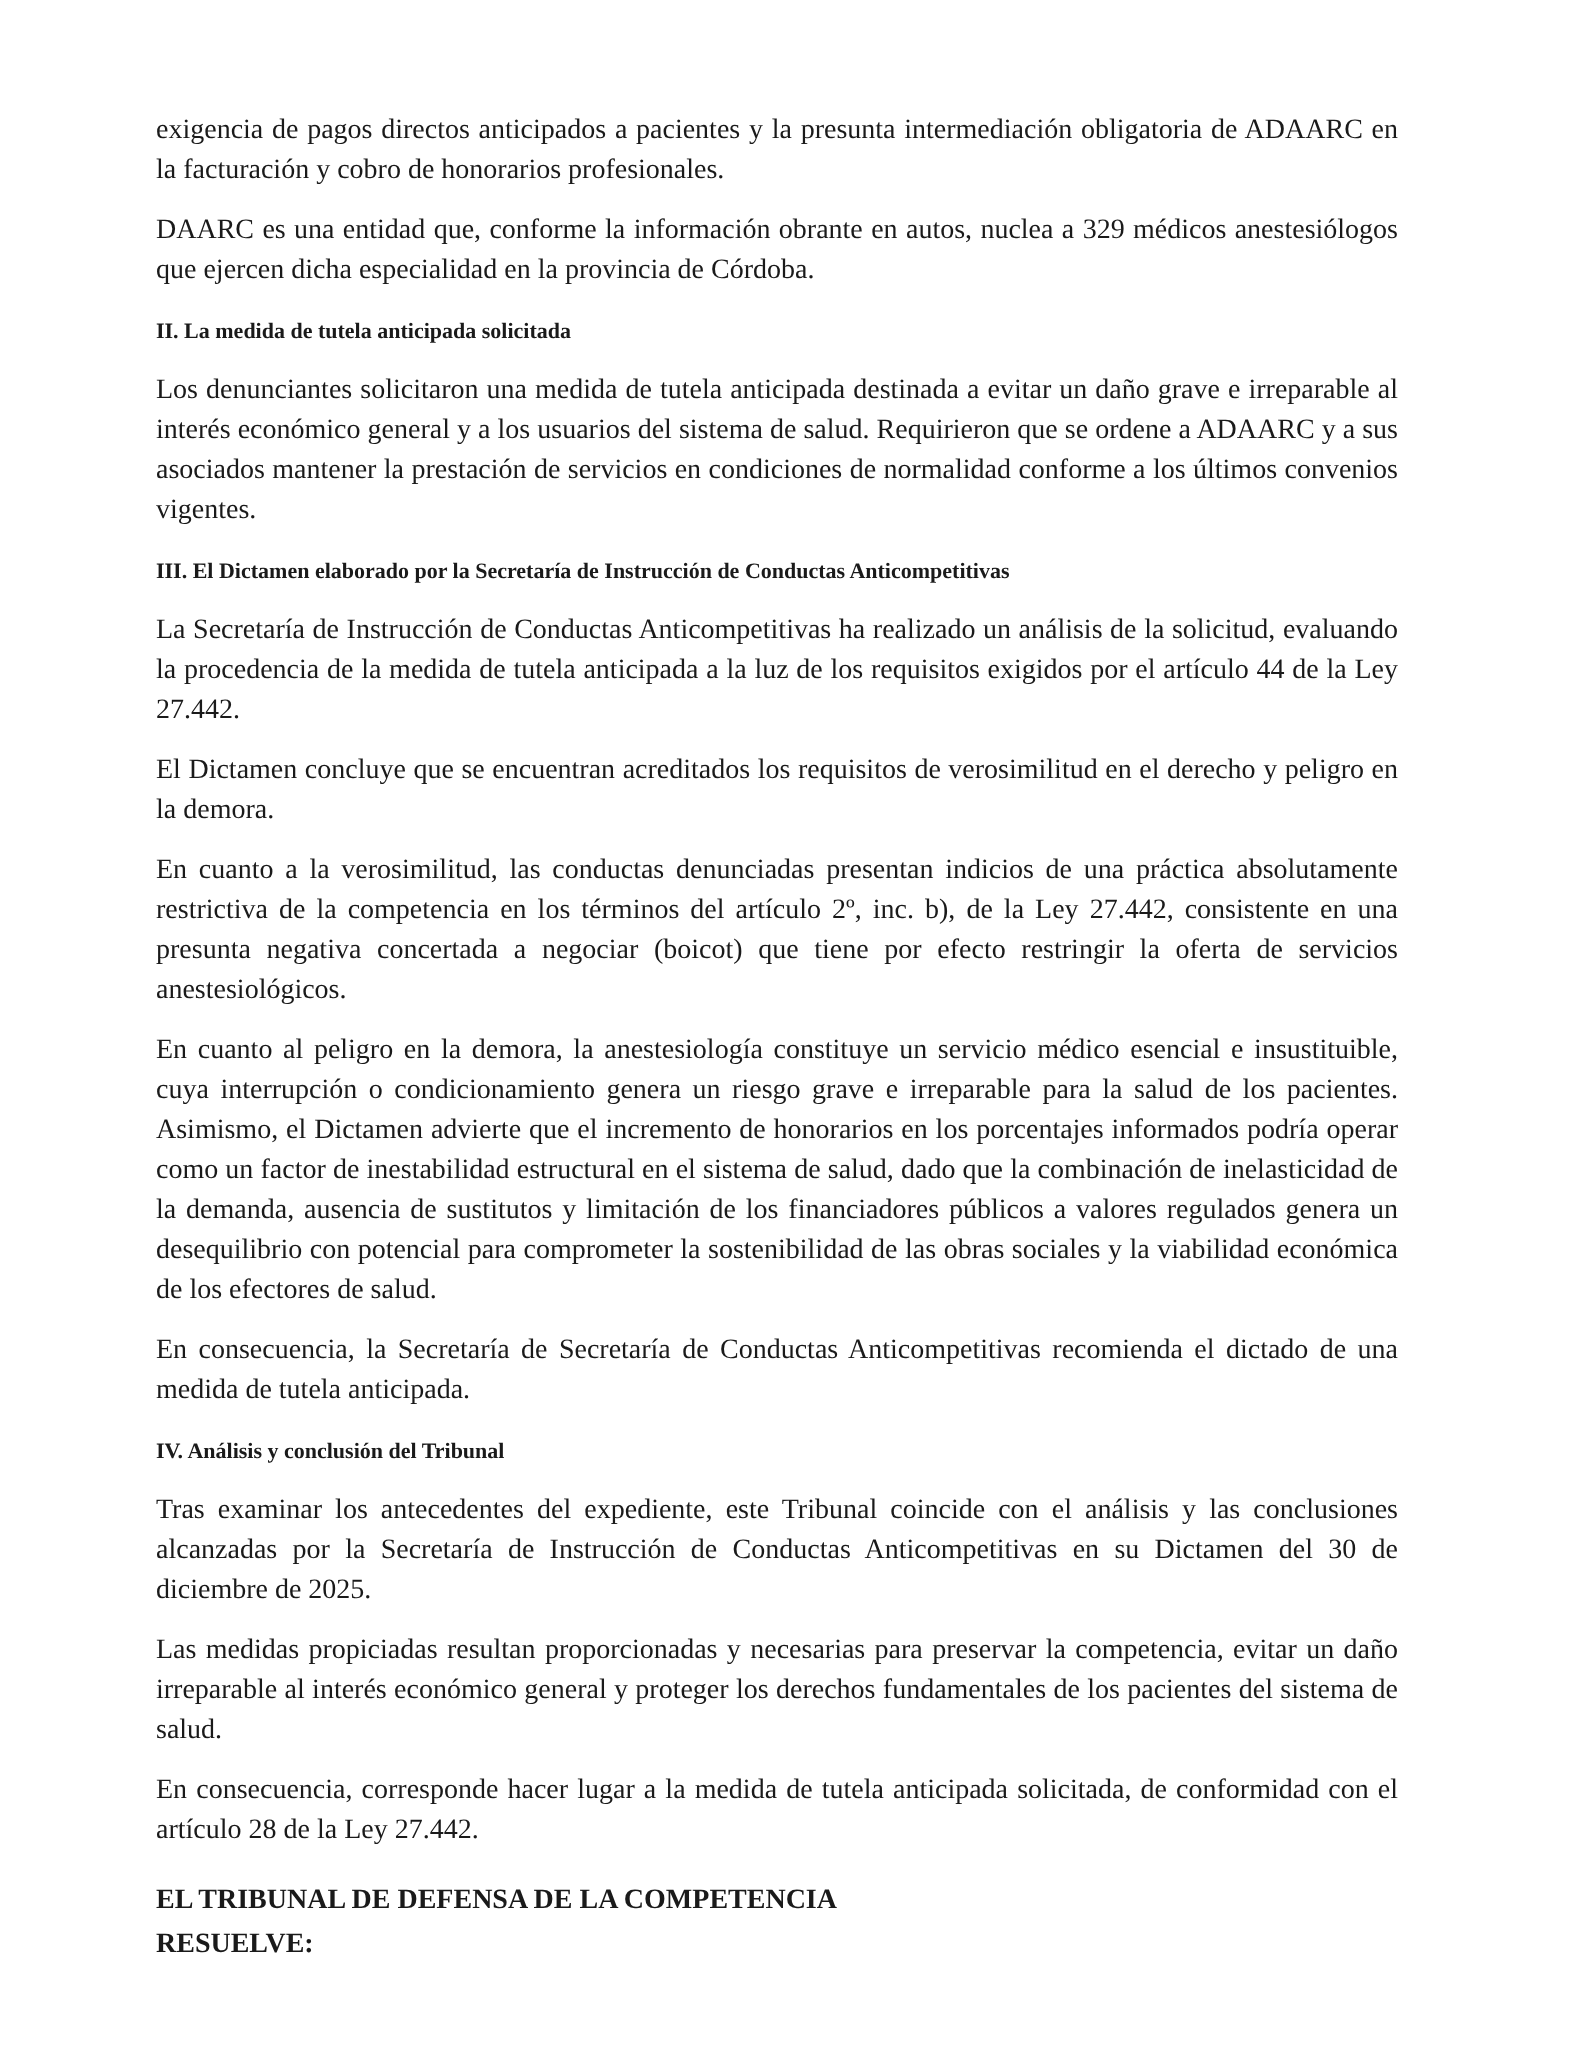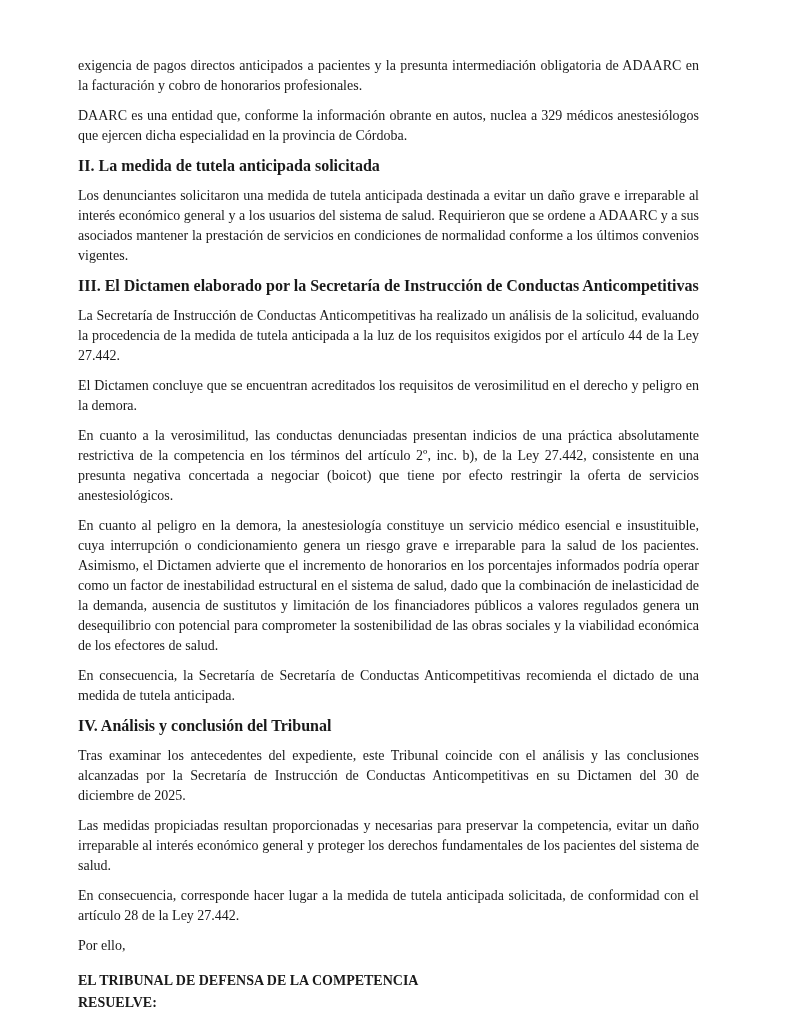--- a/index.html
+++ b/index.html
@@ -24,21 +24,21 @@
   }
   .para {
     margin: 0 0 10px 0;
     font-size: 14px;
     line-height: 20px;
     text-align: justify;
     text-justify: inter-word;
   }
   .heading {
     margin: 0 0 10px 0;
-    font-size: 16px;
+    font-size: 11px;
     line-height: 20px;
     font-weight: bold;
     text-align: left;
   }
   .center-line {
     margin: 0;
     font-size: 14px;
     line-height: 22px;
     font-weight: bold;
     text-align: left;
@@ -73,20 +73,19 @@
   <p class="para">En consecuencia, la Secretaría de Secretaría de Conductas Anticompetitivas recomienda el dictado de una medida de tutela anticipada.</p>
 
   <h2 class="heading">IV. Análisis y conclusión del Tribunal</h2>
 
   <p class="para">Tras examinar los antecedentes del expediente, este Tribunal coincide con el análisis y las conclusiones alcanzadas por la Secretaría de Instrucción de Conductas Anticompetitivas en su Dictamen del 30 de diciembre de 2025.</p>
 
   <p class="para">Las medidas propiciadas resultan proporcionadas y necesarias para preservar la competencia, evitar un daño irreparable al interés económico general y proteger los derechos fundamentales de los pacientes del sistema de salud.</p>
 
   <p class="para">En consecuencia, corresponde hacer lugar a la medida de tutela anticipada solicitada, de conformidad con el artículo 28 de la Ley 27.442.</p>
 
-  <p class="para">Por ello,</p>
 
   <div class="center-group">
     <p class="center-line">EL TRIBUNAL DE DEFENSA DE LA COMPETENCIA</p>
     <p class="center-line">RESUELVE:</p>
   </div>
 
 </div>
 
 </body></html>

